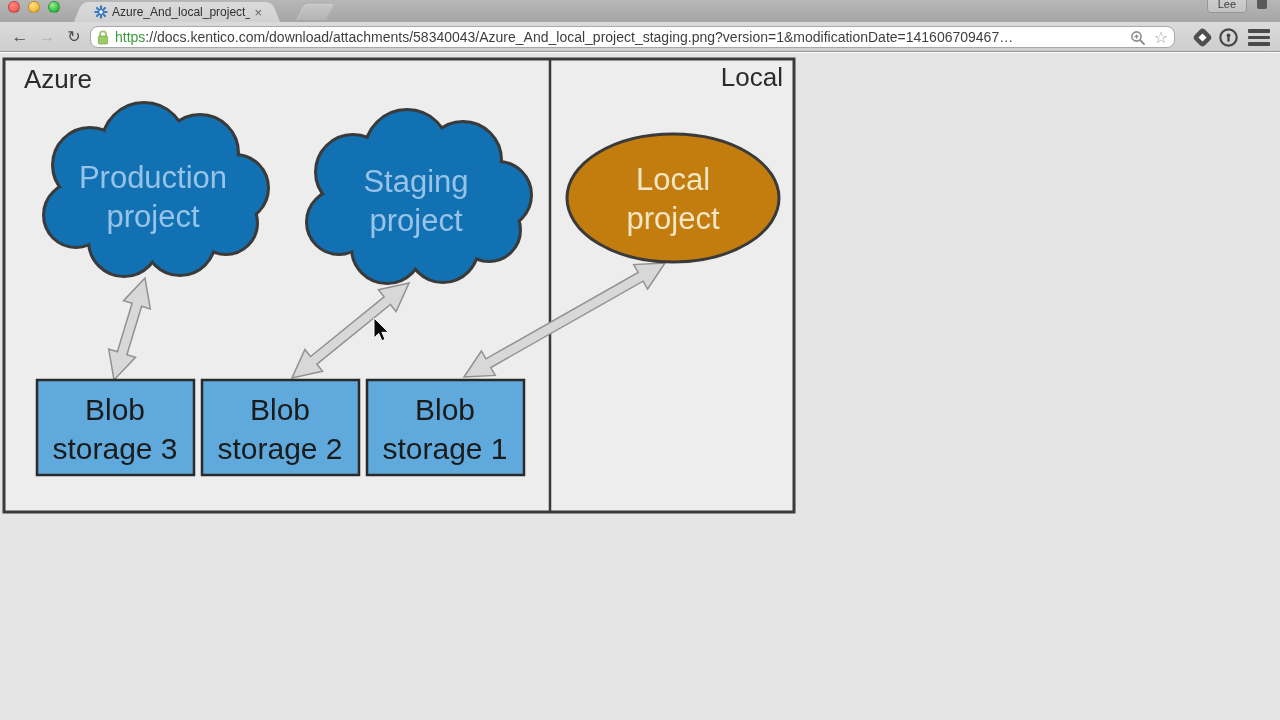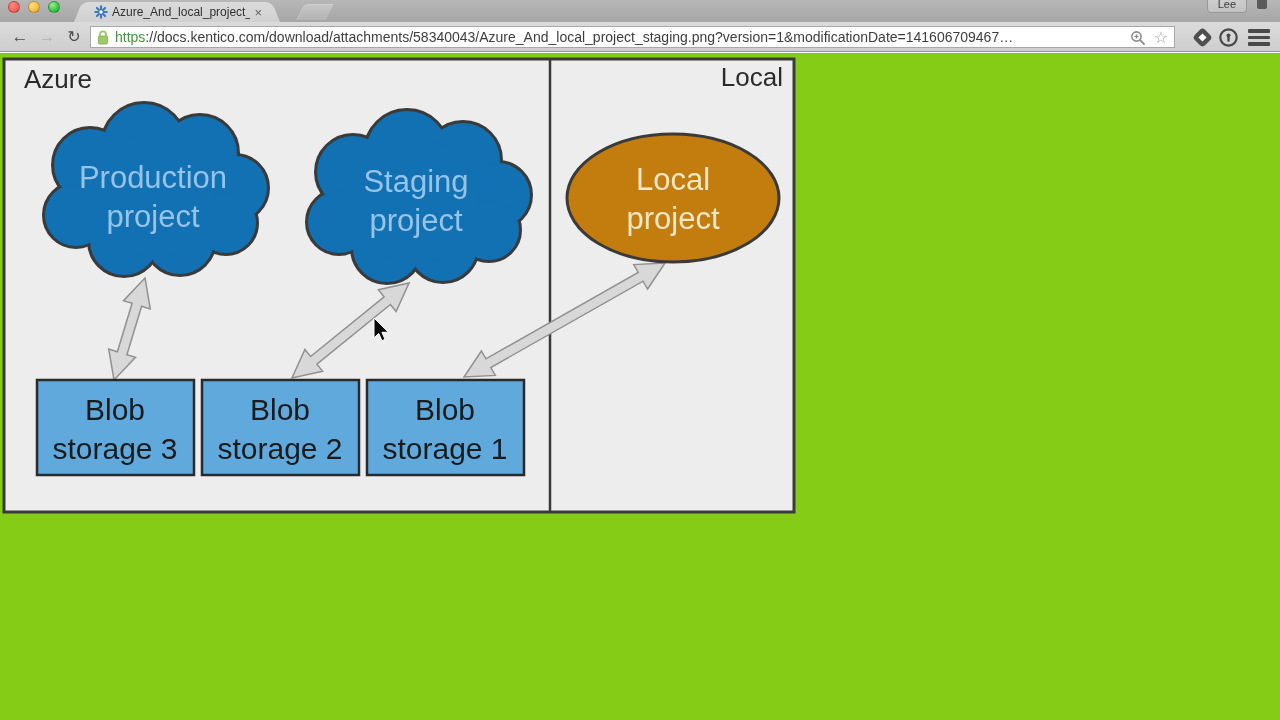--- a/index.html
+++ b/index.html
@@ -65,37 +65,37 @@
     border-bottom:1px solid #979797;
   }
   .nav-btn { position:absolute; top:3px; width:24px; height:24px; text-align:center;
              font-size:17px; line-height:24px; color:#4c4c4c; }
   .nav-btn.back   { left:8px; }
   .nav-btn.fwd    { left:35px; color:#b2b2b2; }
   .nav-btn.reload { left:62px; font-size:16px; }
 
   .omnibox {
     position:absolute; left:90px; right:105px; top:4px; height:22px;
-    background:#fff; border:1px solid #a8a8a8; border-radius:0;
+    background:#fff; border:1px solid #a8a8a8; border-radius:8px;
     display:flex; align-items:center; padding-left:6px;
   }
   .lock-icon { width:12px; height:15px; margin-right:6px; flex:0 0 auto; }
   .url { flex:1; overflow:hidden; white-space:nowrap; font-size:14px; padding-right:46px; }
   .url .scheme { color:#3a9b3a; }
   .url .rest   { color:#3e3e3e; }
   .zoom-icon { position:absolute; right:28px; top:3px; width:16px; height:16px; }
   .star-icon { position:absolute; right:6px; top:1px; font-size:16px; line-height:20px; color:#9b9b9b; }
 
   .ext-diamond { position:absolute; right:66px; top:4px; width:23px; height:23px; }
   .ext-circle  { position:absolute; right:41px; top:5px; width:21px; height:21px; }
   .hamburger   { position:absolute; right:10px; top:7px; width:22px; height:17px; }
   .hamburger span { display:block; height:3.5px; background:#4a4a4a; border-radius:1px; margin-bottom:3px; }
 
   
-  .content { position:absolute; top:53px; left:0; right:0; bottom:0; background:#84cc16; }
+  .content { position:absolute; top:53px; left:0; right:0; bottom:0; background:#e5e5e5; }
   .diagram-svg { position:absolute; left:2px; top:4px; }
 
   .section-label { font-size:26px; fill:#2b2b2b; }
   .cloud-text   { font-size:31px; text-anchor:middle; }
   .box-text     { font-size:30px; text-anchor:middle; }
 </style>
 </head>
 <body>
 
 <div class="titlebar">

